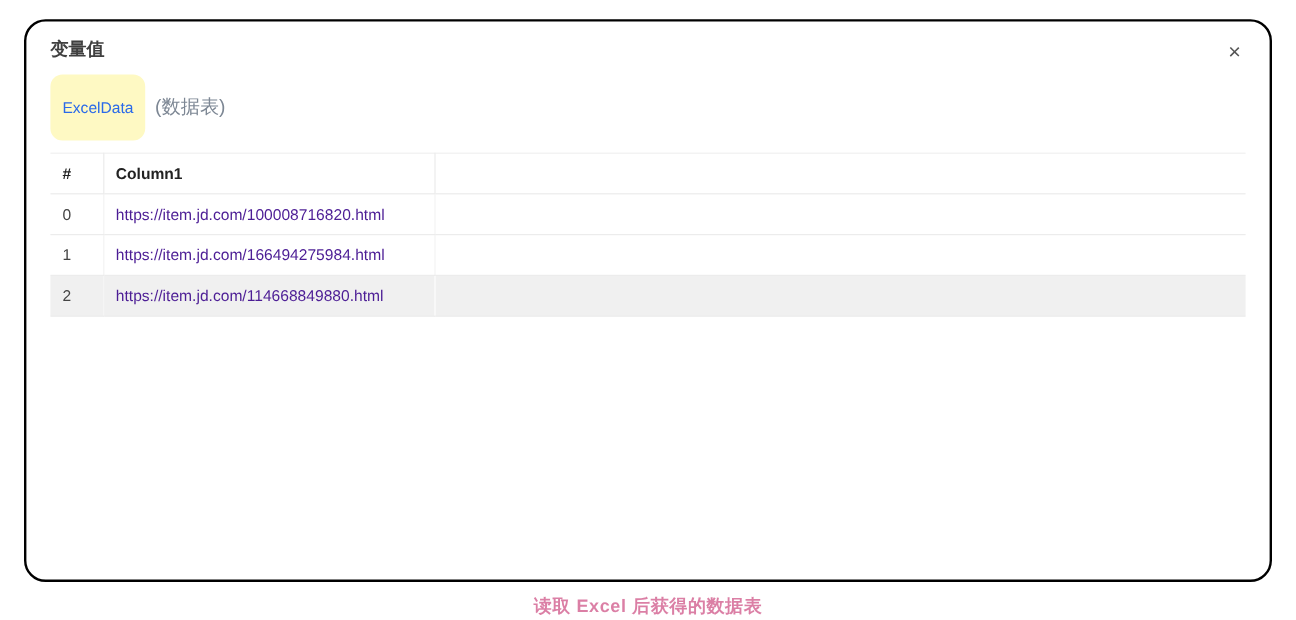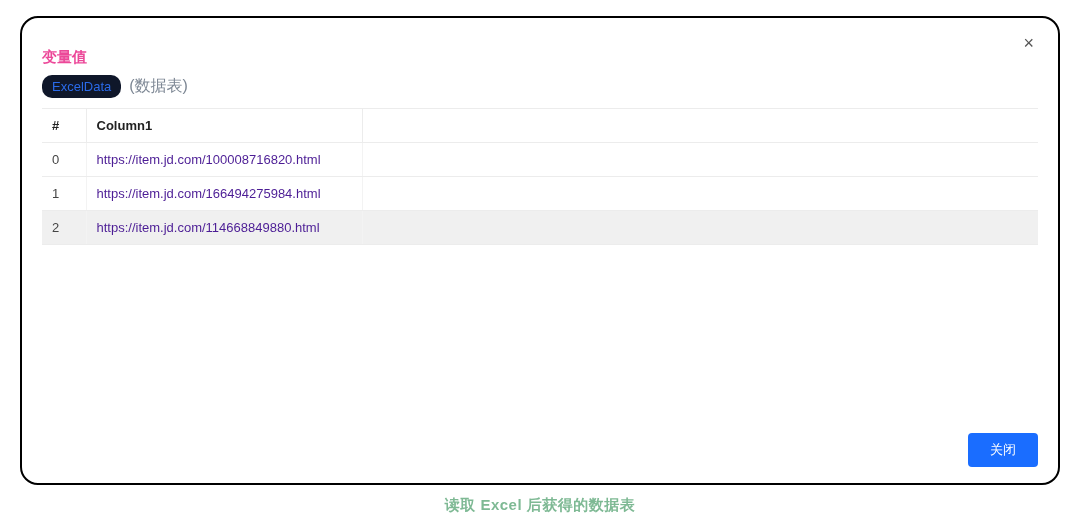--- a/index.html
+++ b/index.html
@@ -26,42 +26,41 @@
   }
   .modal-header {
     padding: 14px 20px 8px 20px;
     display: flex;
     align-items: flex-start;
     justify-content: space-between;
   }
   .modal-title {
     font-size: 15px;
     font-weight: 600;
-    color: #ec4899;
-    margin-top: 16px;
+    color: #404040;
   }
   .close-x {
     font-size: 18px;
     line-height: 1;
     color: #555;
     cursor: pointer;
     padding: 2px 4px;
     user-select: none;
   }
   .tag-row {
     padding: 0 20px 10px 20px;
     display: flex;
     align-items: center;
     gap: 8px;
   }
   .tag-pill {
-    background: #0f172a;
+    background: #fef9c3;
     color: #2a6ae9;
     font-size: 13px;
-    padding: 4px 10px;
+    padding: 20px 10px;
     border-radius: 10px;
   }
   .tag-type {
     color: #7d8794;
     font-size: 16px;
   }
   .table-wrap {
     flex: 1 1 auto;
     padding: 0 20px;
     overflow: auto;
@@ -116,21 +115,21 @@
     cursor: pointer;
   }
   .caption {
     position: absolute;
     bottom: 2px;
     left: 0;
     right: 0;
     text-align: center;
     font-size: 15px;
     font-weight: 600;
-    color: #15803d;
+    color: #be185d;
     opacity: 0.55;
     letter-spacing: 0.5px;
   }
 </style>
 </head>
 <body>
 
 <div class="modal">
 
   <div class="modal-header">
@@ -170,18 +169,15 @@
           </tr>
           <tr class="selected">
             <td class="idx">2</td>
             <td>https://item.jd.com/114668849880.html</td>
             <td></td>
           </tr>
         </tbody>
     </table>
   </div>
 
-  <div class="modal-footer">
-    <button class="btn-primary">关闭</button>
-  </div>
 </div>
 
 <div class="caption">读取 Excel 后获得的数据表</div>
 
 </body></html>

